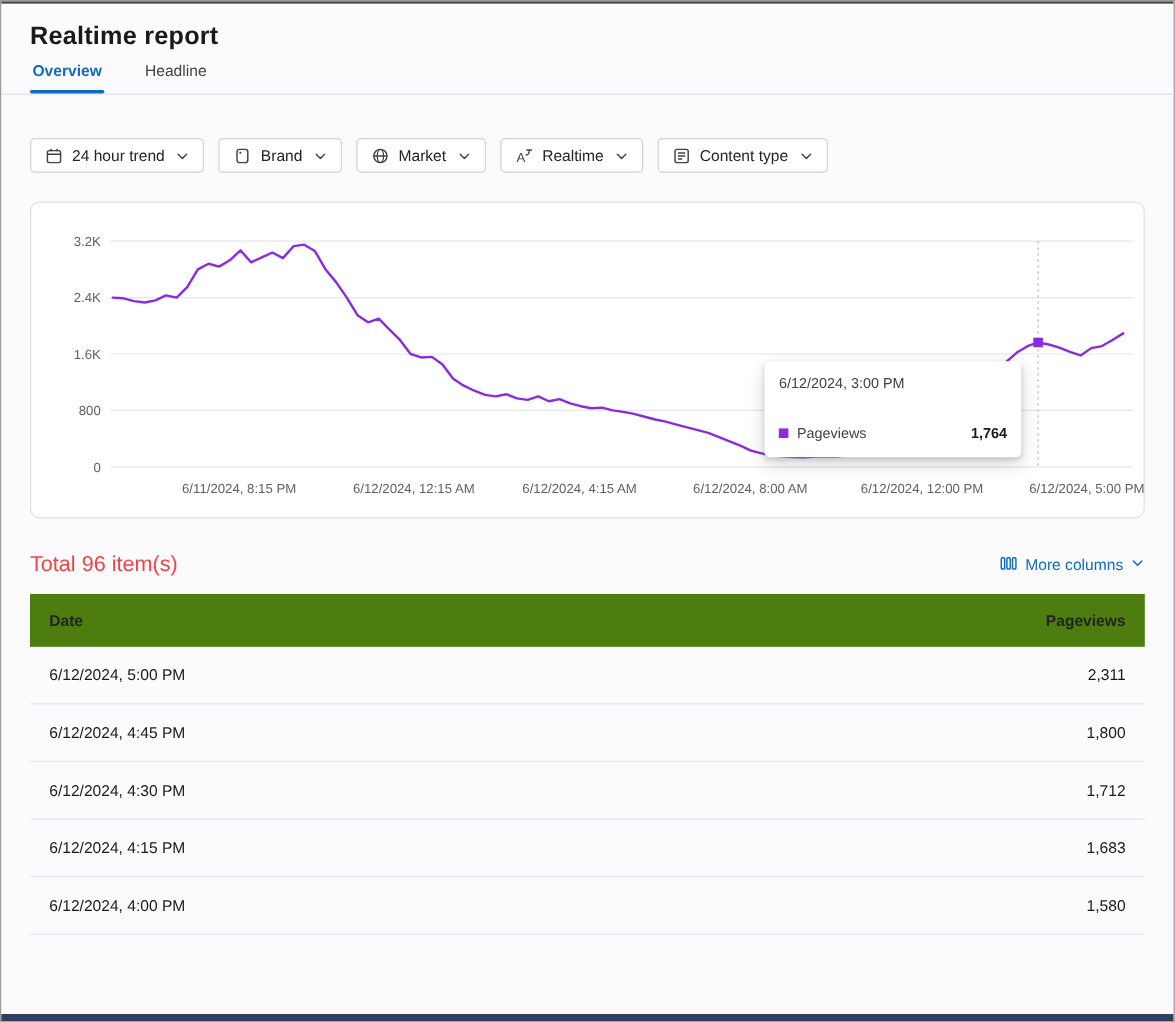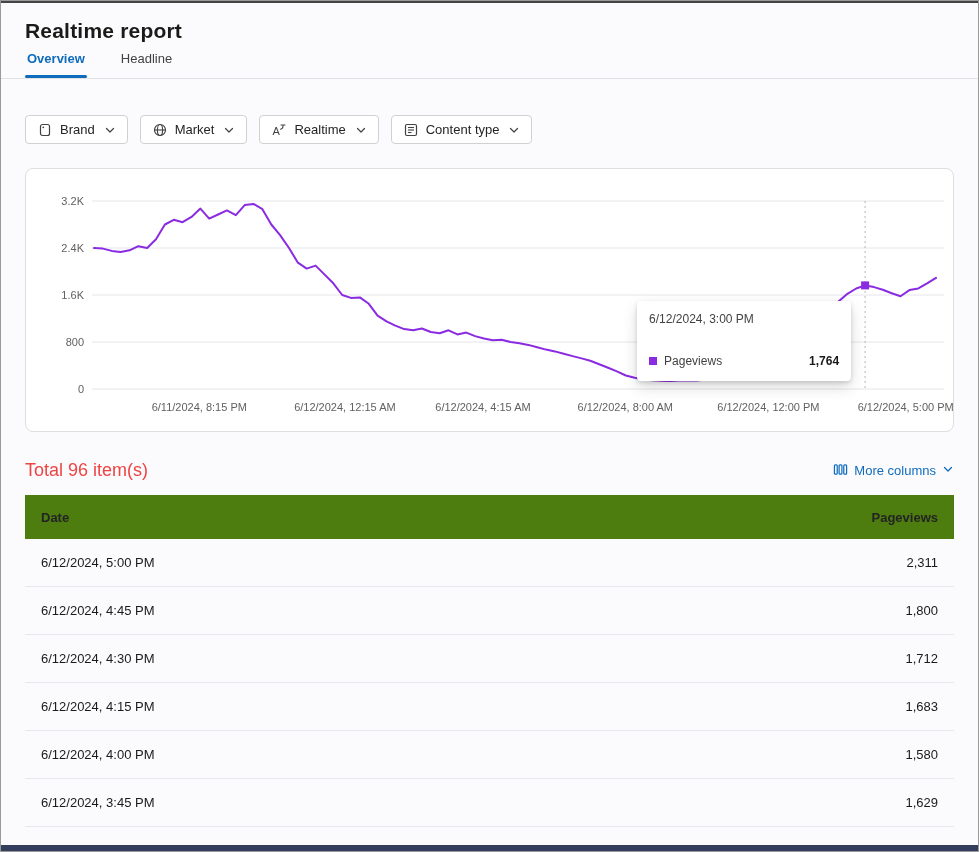--- a/index.html
+++ b/index.html
@@ -86,20 +86,36 @@
   <div class="tab active">
     <span>Overview</span>
   </div>
   <div class="tab">
     <span>Headline</span>
   </div>
 </nav>
 
 <div class="filters container">
 
+  <button class="filter-btn">
+    <span class="f-icon">
+      <svg width="16" height="16" viewBox="0 0 16 16">
+          <rect x="2.5" y="3.5" width="11" height="10" rx="1.5" fill="none" stroke="#424242" stroke-width="1.2"></rect>
+          <line x1="2.5" y1="6.5" x2="13.5" y2="6.5" stroke="#424242" stroke-width="1.2"></line>
+          <line x1="5.5" y1="2" x2="5.5" y2="4" stroke="#424242" stroke-width="1.2"></line>
+          <line x1="10.5" y1="2" x2="10.5" y2="4" stroke="#424242" stroke-width="1.2"></line>
+        </svg>
+    </span>
+    <span class="f-label">24 hour trend</span>
+    <span class="chev">
+      <svg width="12" height="12" viewBox="0 0 12 12">
+          <path d="M2.5 4.5L6 8l3.5-3.5" fill="none" stroke="#424242" stroke-width="1.2" stroke-linecap="round" stroke-linejoin="round"></path>
+        </svg>
+    </span>
+  </button>
 
   <button class="filter-btn">
     <span class="f-icon">
       <svg width="16" height="16" viewBox="0 0 16 16">
           <rect x="3.5" y="2.5" width="9" height="11" rx="2" fill="none" stroke="#424242" stroke-width="1.2"></rect>
           <circle cx="6.3" cy="5.3" r="0.9" fill="#424242"></circle>
         </svg>
     </span>
     <span class="f-label">Brand</span>
     <span class="chev">
@@ -228,19 +244,15 @@
     <span>1,712</span>
   </div>
   <div class="t-row">
     <span>6/12/2024, 4:15 PM</span>
     <span>1,683</span>
   </div>
   <div class="t-row">
     <span>6/12/2024, 4:00 PM</span>
     <span>1,580</span>
   </div>
-  <div class="t-row">
-    <span>6/12/2024, 3:45 PM</span>
-    <span>1,629</span>
-  </div>
 </div>
 
 <div class="bottom-edge"></div>
 
 </body></html>

